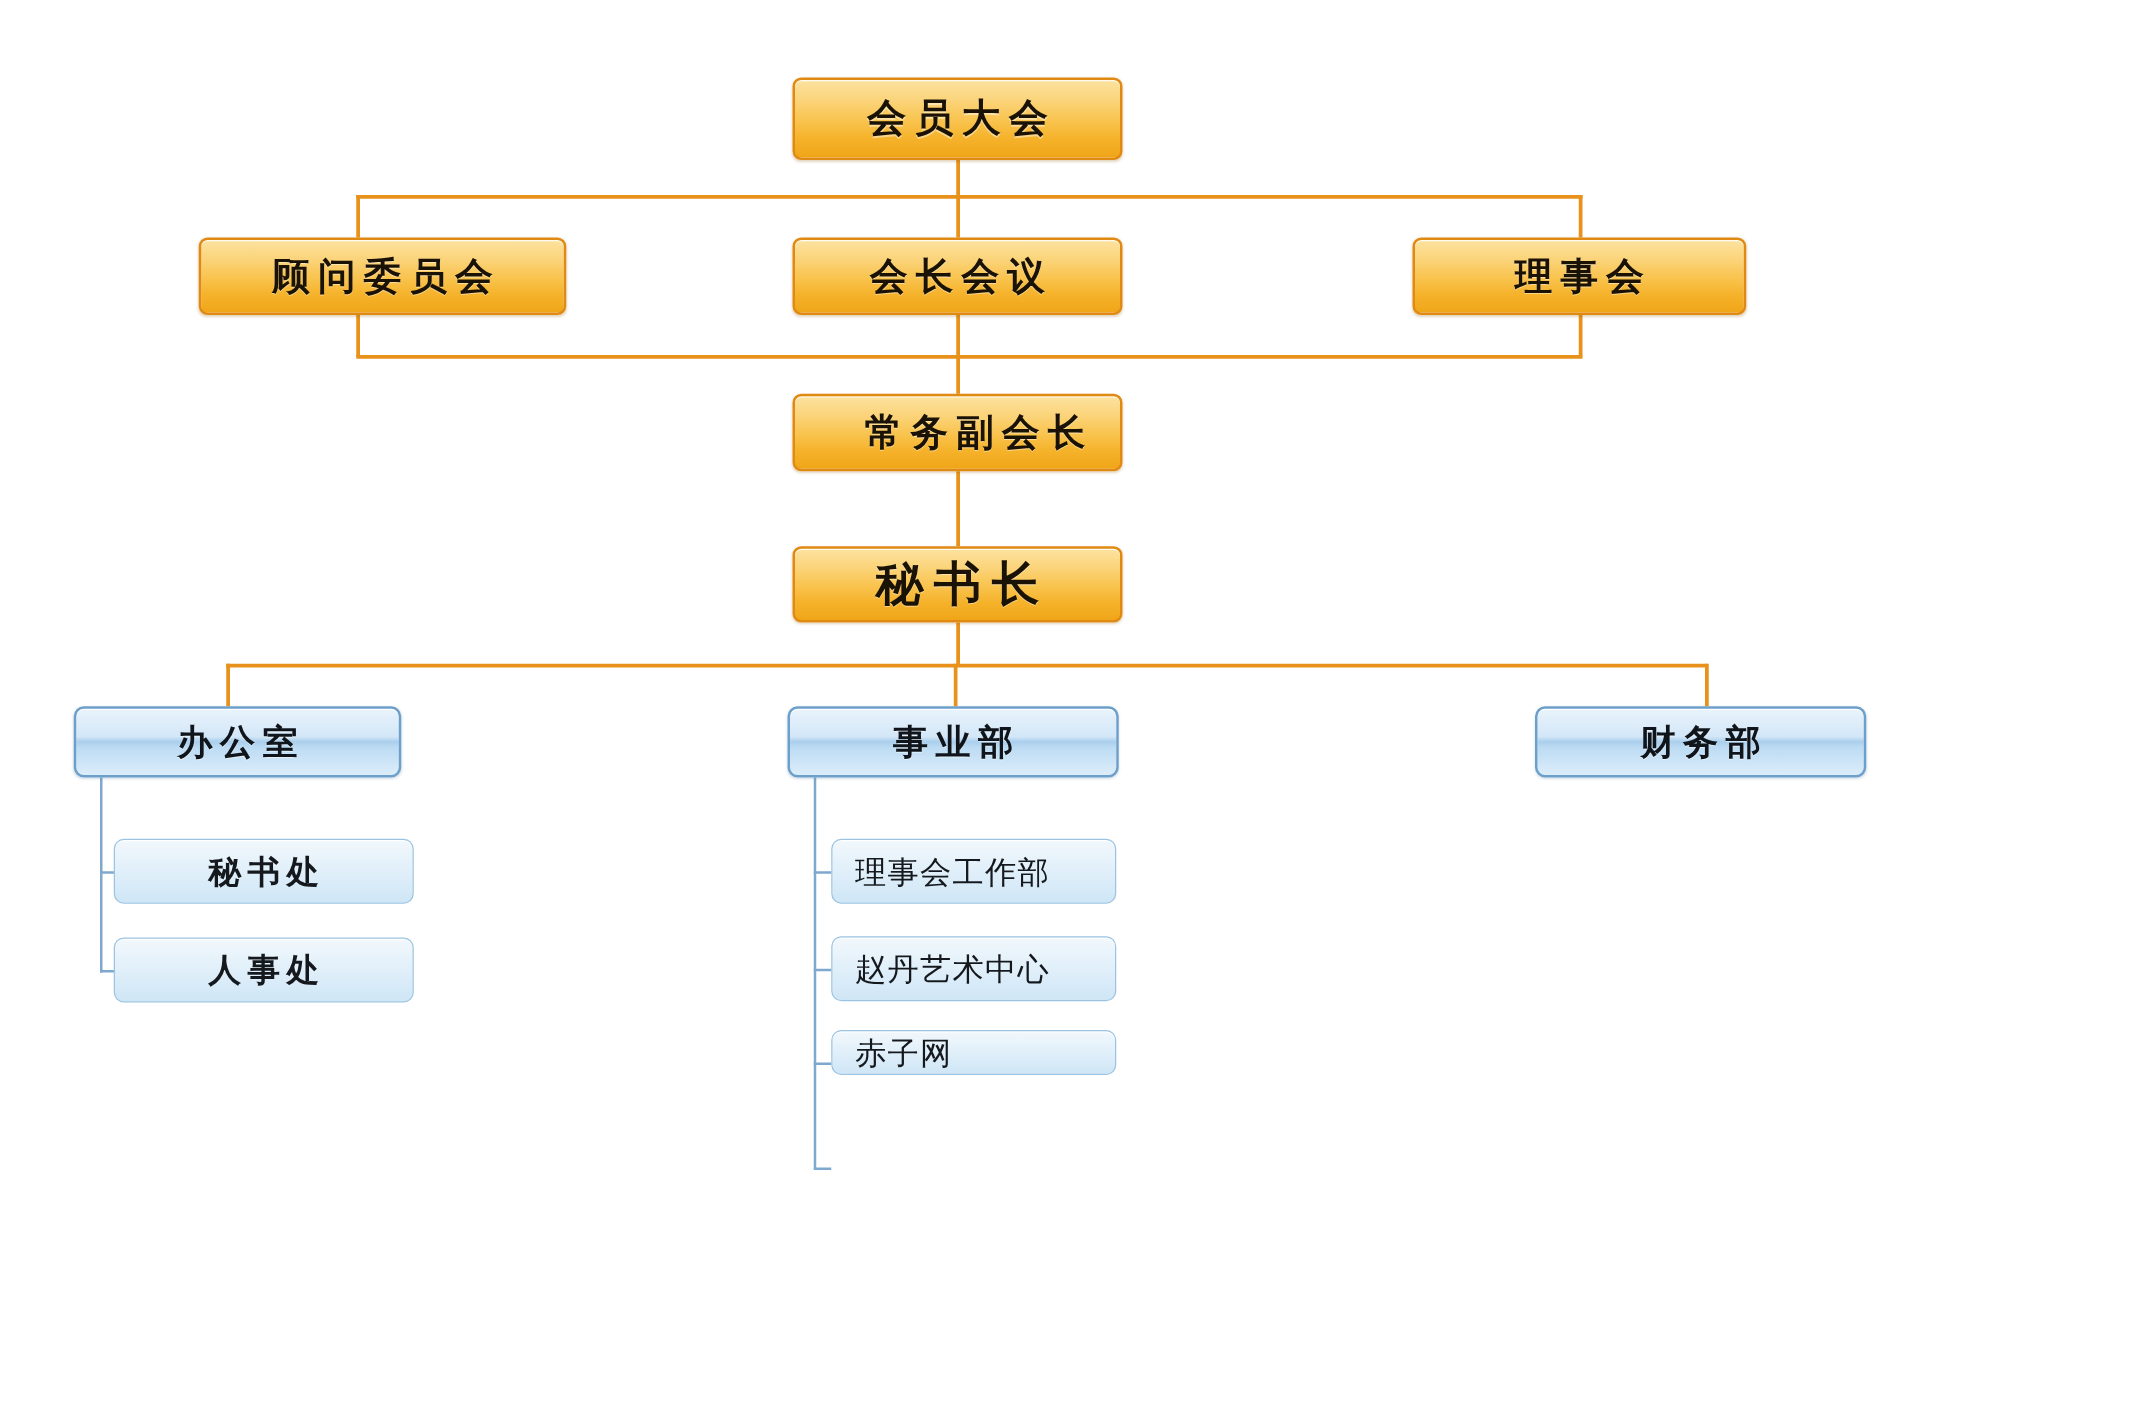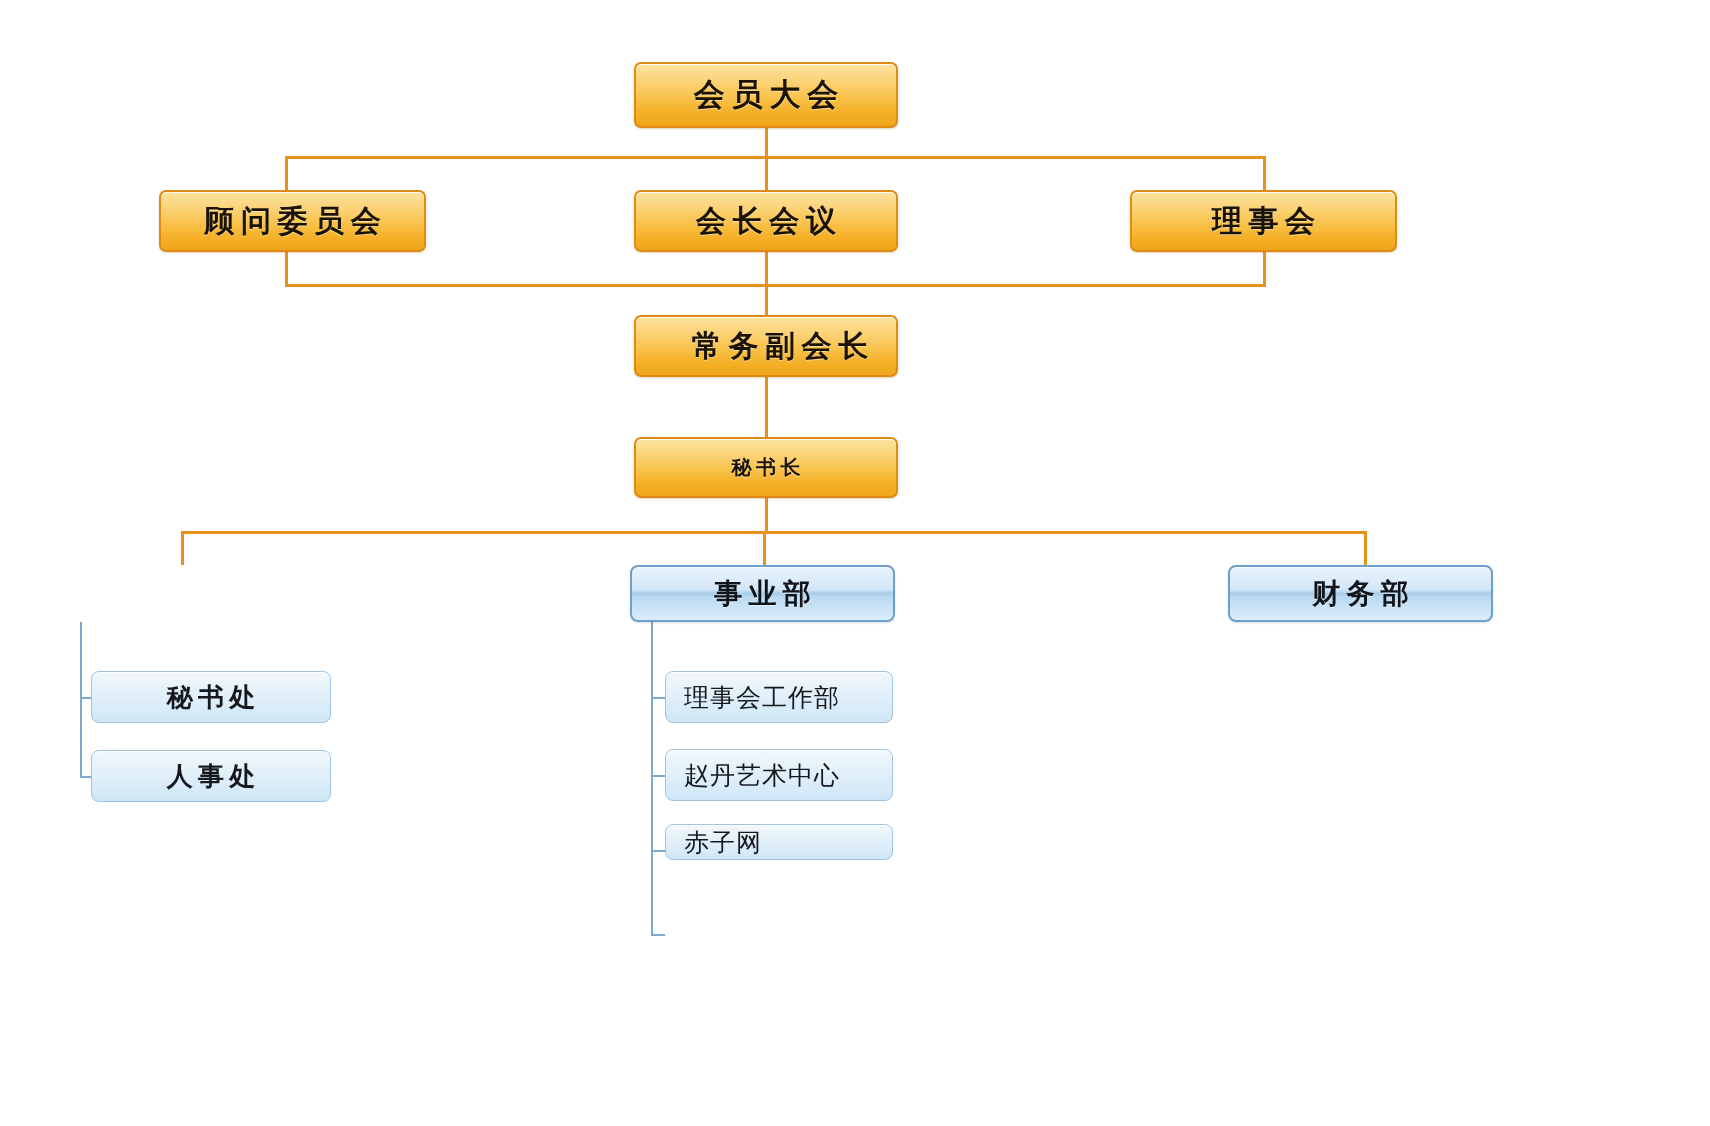--- a/index.html
+++ b/index.html
@@ -119,30 +119,31 @@
   <div class="bln h" style="left:80px;top:776px;width:14px;"></div>
 
   <div class="bln v" style="left:651px;top:622px;height:313px;"></div>
   <div class="bln h" style="left:651px;top:697px;width:14px;"></div>
   <div class="bln h" style="left:651px;top:775px;width:14px;"></div>
   <div class="bln h" style="left:651px;top:850px;width:14px;"></div>
   <div class="bln h" style="left:651px;top:934px;width:14px;"></div>
 
   <div class="onode" style="left:634px;top:62px;width:264px;height:66px;font-size:31px;">会员大会</div>
 
-  <div class="onode" style="left:159px;top:190px;width:267px;height:62px;font-size:30px;">顾问委员会</div>
+  <div class="onode" style="left:159px;top:190px;width:294px;height:62px;font-size:30px;">顾问委员会</div>
 
   <div class="onode" style="left:634px;top:190px;width:264px;height:62px;font-size:30px;">会长会议</div>
 
   <div class="onode" style="left:1130px;top:190px;width:267px;height:62px;font-size:30px;">理事会</div>
 
   <div class="onode" style="left:634px;top:315px;width:264px;height:62px;font-size:30px;padding-left:28px;">常务副会长</div>
 
-  <div class="onode" style="left:634px;top:437px;width:264px;height:61px;font-size:20px;">秘书长</div>
+  <div class="onode" style="left:634px;top:437px;width:264px;height:61px;font-size:38px;">秘书长</div>
 
+  <div class="bnode" style="left:59px;top:565px;width:262px;height:57px;font-size:28px;">办公室</div>
 
   <div class="bnode" style="left:630px;top:565px;width:265px;height:57px;font-size:28px;">事业部</div>
 
   <div class="bnode" style="left:1228px;top:565px;width:265px;height:57px;font-size:28px;">财务部</div>
 
   <div class="lnode center" style="left:91px;top:671px;width:240px;height:52px;font-size:26px;
               font-family:'Liberation Serif','DejaVu Serif',serif;font-weight:700;letter-spacing:.2em;text-indent:.2em;">秘书处</div>
 
   <div class="lnode center" style="left:91px;top:750px;width:240px;height:52px;font-size:26px;
               font-family:'Liberation Serif','DejaVu Serif',serif;font-weight:700;letter-spacing:.2em;text-indent:.2em;">人事处</div>

